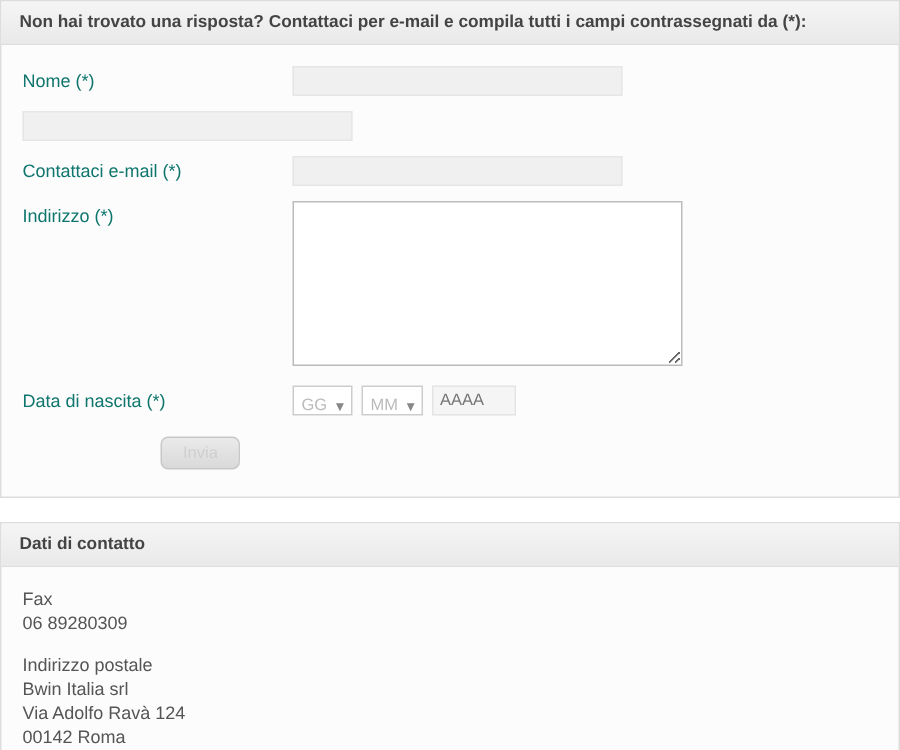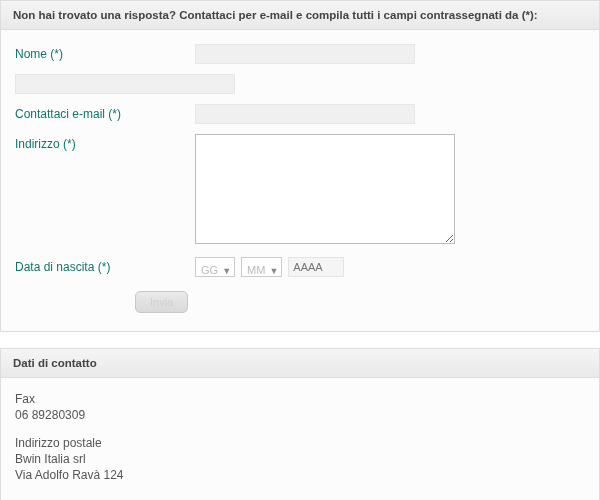--- a/index.html
+++ b/index.html
@@ -84,21 +84,21 @@
     width: 56px;
     height: 20px;
     border: 1px solid #e4e4e4;
     background: #f5f5f5;
     color: #ccc;
     font-size: 11px;
     padding: 0 4px;
   }
   .submit-row {
     margin-top: 14px;
-    margin-left: 120px;
+    margin-left: 92px;
     text-decoration: underline;
   }
   button.submit-btn {
     background: linear-gradient(#eaeaea, #d9d9d9);
     border: 1px solid #c8c8c8;
     border-radius: 5px;
     color: #cfcfcf;
     font-size: 11px;
     padding: 4px 14px;
     cursor: default;
@@ -168,14 +168,15 @@
 
 <div class="section">
   <div class="section-header">Dati di contatto</div>
   <div class="section-body contact-block">
     <p>Fax</p>
     <p>06 89280309</p>
     <div class="spacer"></div>
     <p>Indirizzo postale</p>
     <p>Bwin Italia srl</p>
     <p>Via Adolfo Ravà 124</p>
+    <p>00142 Roma</p>
   </div>
 </div>
 
 </body></html>

